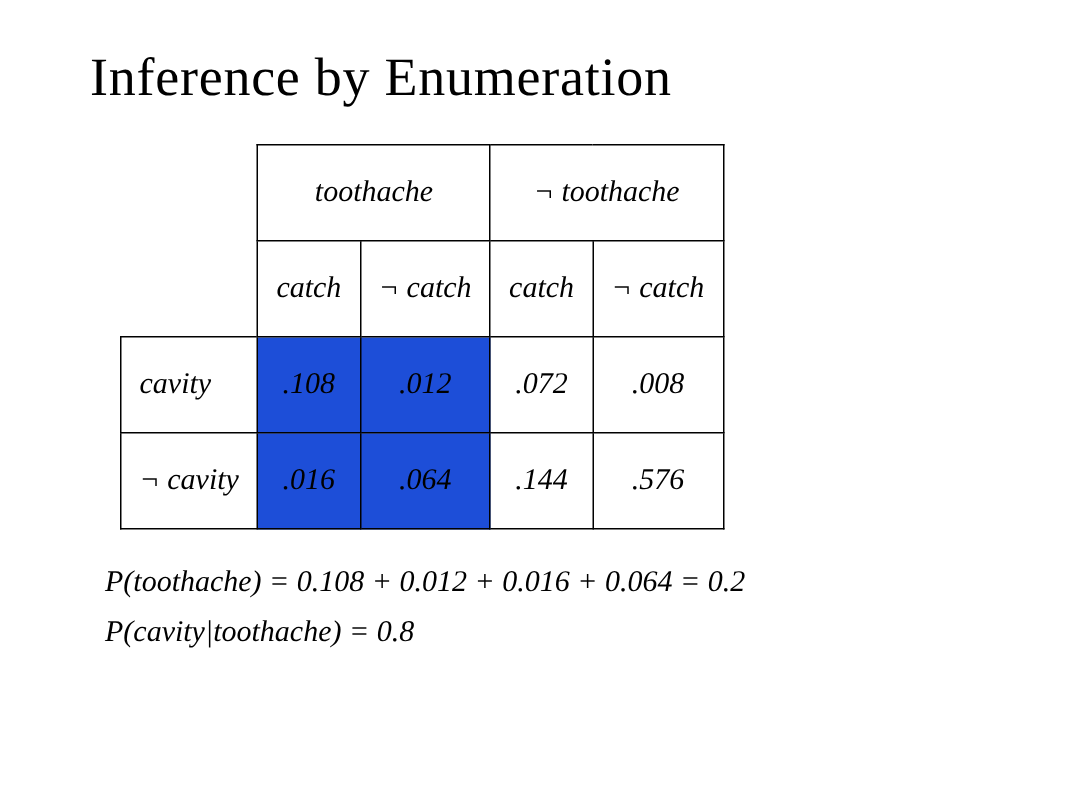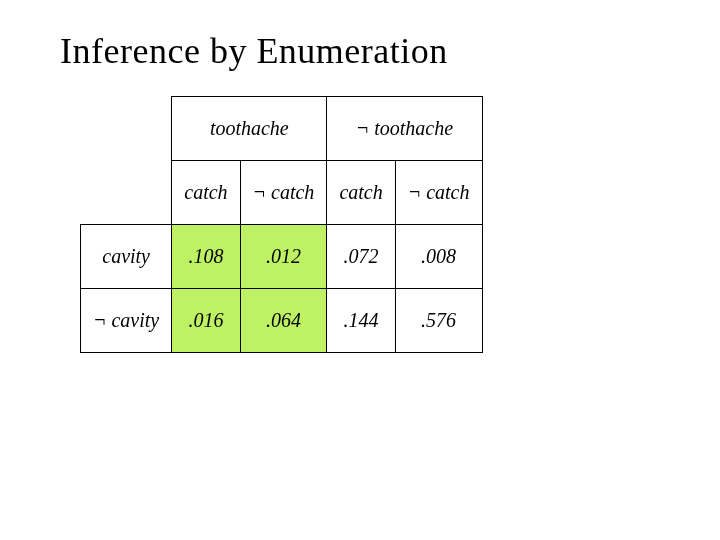--- a/index.html
+++ b/index.html
@@ -39,21 +39,21 @@
 
     table td, table th {
       border: 1px solid #000;
       padding: 20px 12px;
       text-align: center;
       white-space: nowrap;
     }
     .no-border { border: none !important; }
 
     .highlight {
-      background-color: #bef264;
+      background-color: #1d4ed8;
     }
 
     .formula-section {
       margin-top: 24px;
       margin-left: 10px;
     }
 
     .formula {
       font-style: italic;
       font-size: 20px;
@@ -80,32 +80,40 @@
       </tr>
 
       <tr>
         <td>catch</td>
         <td>¬ <span>catch</span></td>
         <td>catch</td>
         <td>¬ <span>catch</span></td>
       </tr>
 
       <tr>
-        <td style="text-align:center;">cavity</td>
+        <td style="text-align:left;">cavity</td>
         <td class="highlight">.108</td>
         <td class="highlight">.012</td>
         <td>.072</td>
         <td>.008</td>
       </tr>
 
       <tr>
         <td style="text-align:center;">¬ cavity</td>
         <td class="highlight">.016</td>
         <td class="highlight">.064</td>
         <td>.144</td>
         <td>.576</td>
       </tr>
     </tbody>
       </table>
   </div>
 
+  <div class="formula-section">
+    <div class="formula">
+      <em>P(toothache) = 0.108 + 0.012 + 0.016 + 0.064 = 0.2</em>
+    </div>
+    <div class="formula">
+      <em>P(cavity|toothache) = 0.8</em>
+    </div>
+  </div>
 
 </div>
 
 </body></html>

